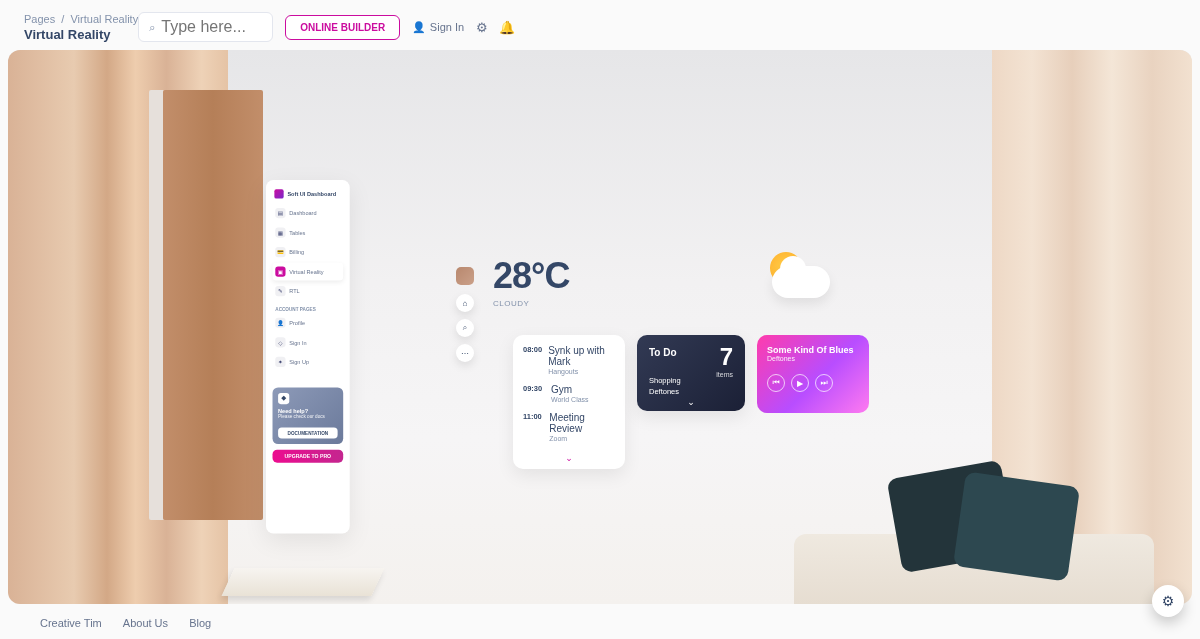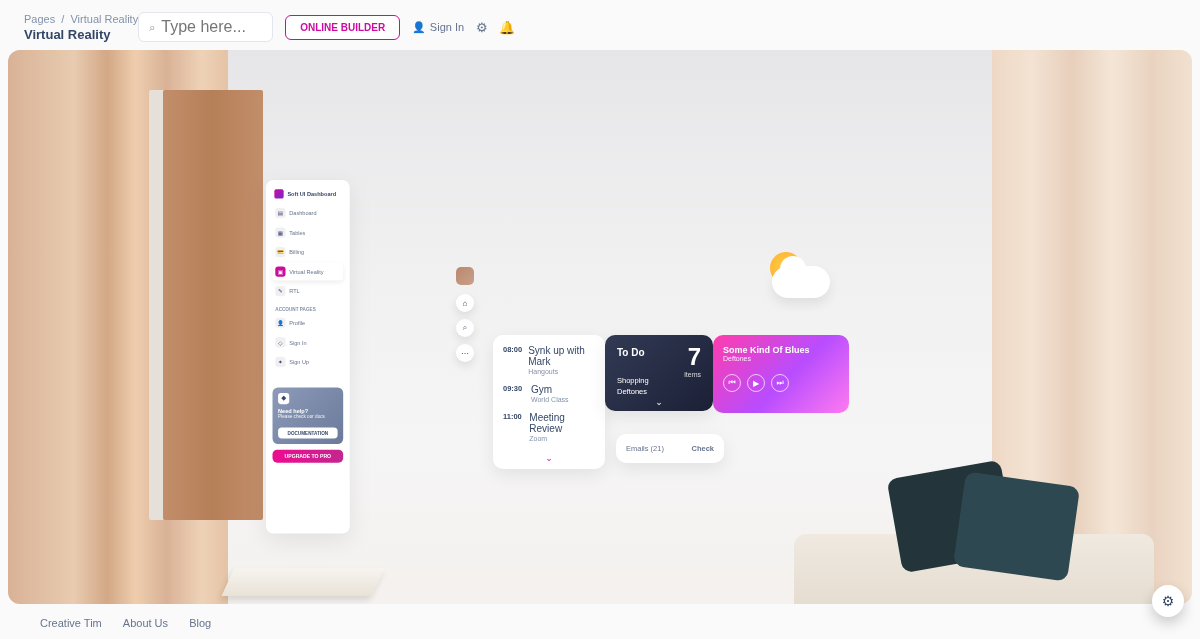--- a/index.html
+++ b/index.html
@@ -43,36 +43,36 @@
 .side-actions .circ{width:18px;height:18px;border-radius:50%;background:#fff;display:flex;align-items:center;justify-content:center;font-size:8px;cursor:pointer;box-shadow:0 4px 10px rgba(0,0,0,.1);color:#344767}
 .avatar{width:18px;height:18px;border-radius:5px;background:linear-gradient(135deg,#b8886e,#caa089);position:absolute;left:448px;top:217px}
 .side-actions{top:244px}
 .weather{position:absolute;left:485px;top:205px}
 .temp{font-size:36px;font-weight:700;color:#344767;letter-spacing:-1px}
 .cond{font-size:8px;color:#8392ab;letter-spacing:.5px;margin-top:2px}
 .sun-cloud{position:absolute;left:748px;top:200px;width:80px;height:55px}
 .sun{position:absolute;left:14px;top:2px;width:32px;height:32px;border-radius:50%;background:radial-gradient(circle,#ffcf4a,#ffb02e)}
 .cloud{position:absolute;left:16px;top:16px;width:58px;height:32px;background:#fff;border-radius:20px;box-shadow:0 6px 12px rgba(0,0,0,.08)}
 .cloud:before{content:"";position:absolute;left:8px;top:-10px;width:26px;height:26px;background:#fff;border-radius:50%}
-.cards{position:absolute;left:485px;top:285px;display:flex;}
+.cards{position:absolute;left:505px;top:285px;display:flex;gap:12px}
 .card{background:#fff;border-radius:10px;box-shadow:0 6px 18px rgba(0,0,0,.08)}
 .schedule{width:112px;padding:10px 10px 4px;font-size:8px}
 .sched-row{display:flex;gap:6px;margin-bottom:9px}
 .sched-time{color:#344767;font-weight:700;font-size:7.5px;width:22px}
 .sched-title{color:#344767;font-weight:400;font-size:10px}
 .sched-sub{color:#8392ab;font-size:7px;margin-top:1px}
 .sched-caret{text-align:center;color:#cb0c9f;font-size:9px;padding:2px 0;cursor:pointer}
 .todo{width:108px;background:linear-gradient(135deg,#323a54,#1b2036);color:#fff;padding:12px;position:relative;height:76px}
 .todo h5{font-size:10px;font-weight:700}
 .todo .count{position:absolute;right:12px;top:8px;font-size:24px;font-weight:700}
 .todo .items{position:absolute;right:12px;top:36px;font-size:7px;opacity:.8}
 .todo .list{font-size:7.5px;margin-top:18px;line-height:1.4}
 .todo-caret{position:absolute;bottom:4px;left:50%;transform:translateX(-50%);font-size:9px;cursor:pointer}
 .right-col{display:flex;flex-direction:column;gap:10px}
-.music{width:136px;height:78px;border-radius:10px;background:linear-gradient(135deg,#ff3cac 0%,#b84dff 55%,#ff7af0 100%);color:#fff;padding:10px;position:relative;overflow:hidden}
+.music{width:112px;height:78px;border-radius:10px;background:linear-gradient(135deg,#ff3cac 0%,#b84dff 55%,#ff7af0 100%);color:#fff;padding:10px;position:relative;overflow:hidden}
 .music h5{font-size:9px;font-weight:700}
 .music .artist{font-size:7px;opacity:.9}
 .controls{display:flex;gap:6px;margin-top:12px}
 .ctrl{width:18px;height:18px;border-radius:50%;border:1px solid rgba(255,255,255,.7);display:flex;align-items:center;justify-content:center;font-size:8px;cursor:pointer}
 .messages{width:112px;height:34px;background:#fff;border-radius:10px;display:flex;align-items:center;justify-content:space-between;padding:0 10px;box-shadow:0 6px 18px rgba(0,0,0,.08)}
 .messages span{font-size:8px;color:#67748e}
 .avs{display:flex}
 .avs .a{width:14px;height:14px;border-radius:50%;margin-left:-4px;border:2px solid #fff}
 .a1{background:#c78559}.a2{background:#5c8bbf}.a3{background:#d66c9a}.a4{background:#9f86c0}
 .emails{position:absolute;left:608px;top:384px;width:108px;height:29px;background:#fff;border-radius:10px;display:flex;align-items:center;justify-content:space-between;padding:0 10px;box-shadow:0 6px 18px rgba(0,0,0,.08)}
@@ -170,20 +170,24 @@
     <button class="upgrade-btn">UPGRADE TO PRO</button>
   </div>
 
   <div class="avatar"></div>
   <div class="side-actions">
     <div class="circ">⌂</div>
     <div class="circ">⌕</div>
     <div class="circ">⋯</div>
   </div>
 
+  <div class="weather">
+    <div class="temp">28°C</div>
+    <div class="cond">CLOUDY</div>
+  </div>
   <div class="sun-cloud">
       <div class="sun"></div>
       <div class="cloud"></div>
     </div>
 
   <div class="cards">
     <div class="card schedule">
       <div class="sched-row">
           <div class="sched-time">08:00</div>
           <div>
@@ -225,24 +229,20 @@
         <div class="artist">Deftones</div>
         <div class="controls">
           <div class="ctrl">⏮</div>
           <div class="ctrl">▶</div>
           <div class="ctrl">⏭</div>
         </div>
       </div>
     </div>
   </div>
 
-  <div class="emails">
-    <span>Emails (21)</span>
-    <span class="check">Check</span>
-  </div>
 </div>
 
 <div class="footer">
   <div>
     <a>Creative Tim</a>
     <a>About Us</a>
     <a>Blog</a>
   </div>
 </div>
 

